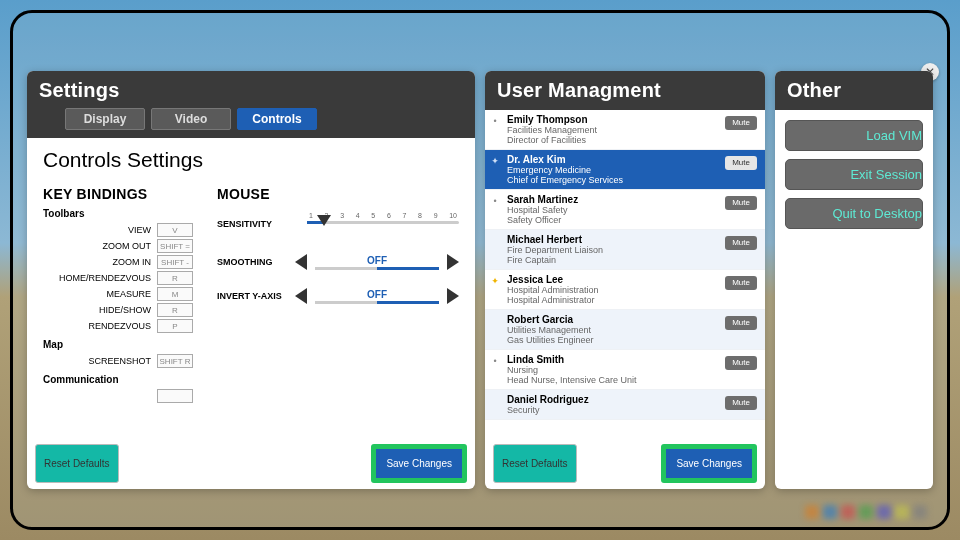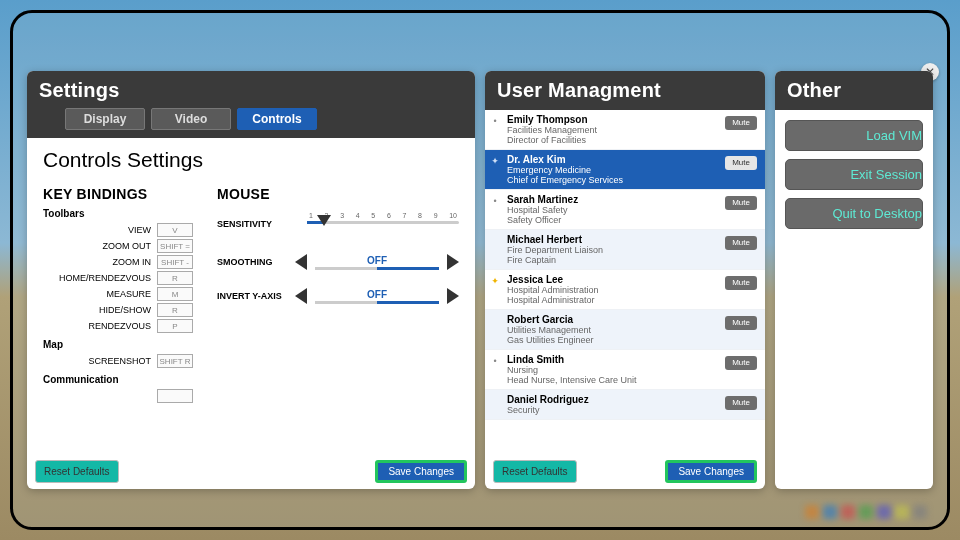--- a/index.html
+++ b/index.html
@@ -38,21 +38,21 @@
   .tab-spacer { flex: 0 0 20px; }
   .panel-body { flex: 1; overflow: hidden; position: relative; }
   .panel-footer {
     display: flex; justify-content: space-between; padding: 6px 8px;
   }
   .btn-small {
     font-size: 10px; padding: 3px 8px; border-radius: 3px; border: 1px solid #bbb;
     background: #14b8a6; color: #333;
   }
   .btn-primary {
-    font-size: 10px; padding: 3px 10px; border-radius: 3px; border: 3px solid #22c55e;
+    font-size: 10px; padding: 9px 10px; border-radius: 3px; border: 5px solid #22c55e;
     background: #1e5fb4; color: #fff;
   }
   
   .settings-scroll { position: absolute; inset: 0; overflow-y: auto; padding: 10px 16px 10px 16px; }
   .settings-title { font-size: 21px; font-weight: 400; margin-bottom: 10px; }
   .two-col { display: flex; gap: 24px; }
   .col-left { flex: 0 0 150px; }
   .col-right { flex: 1; }
   .section-head { font-size: 14px; font-weight: 800; letter-spacing: .3px; margin: 4px 0 6px; }
   .subhead { font-size: 10px; font-weight: 700; margin: 6px 0 4px; }

